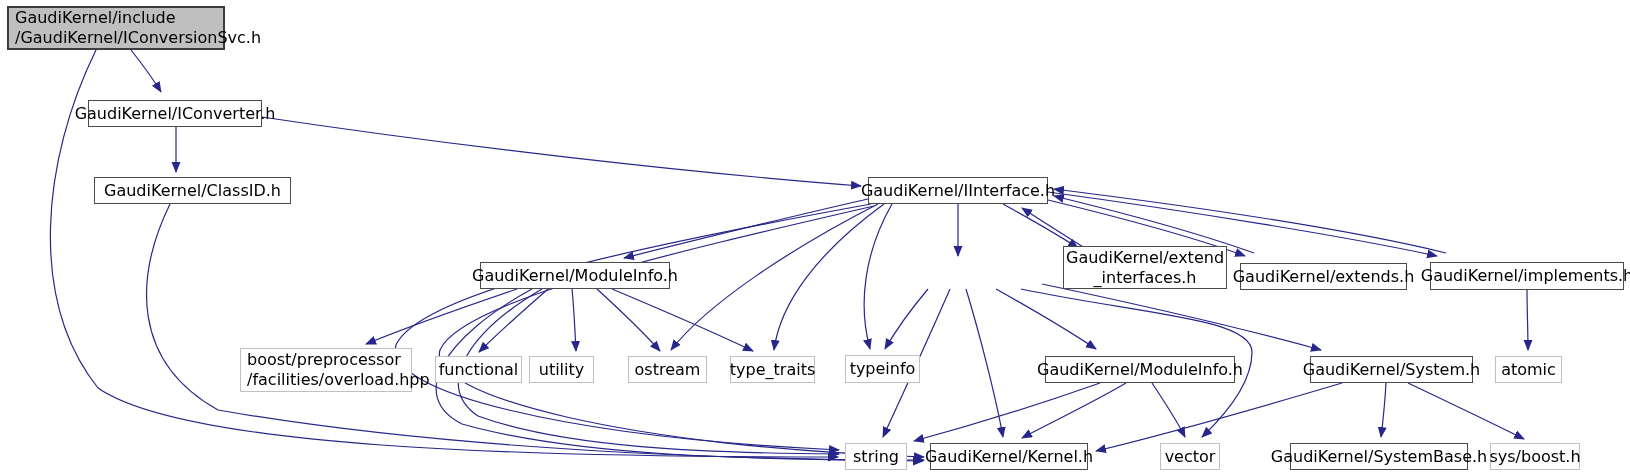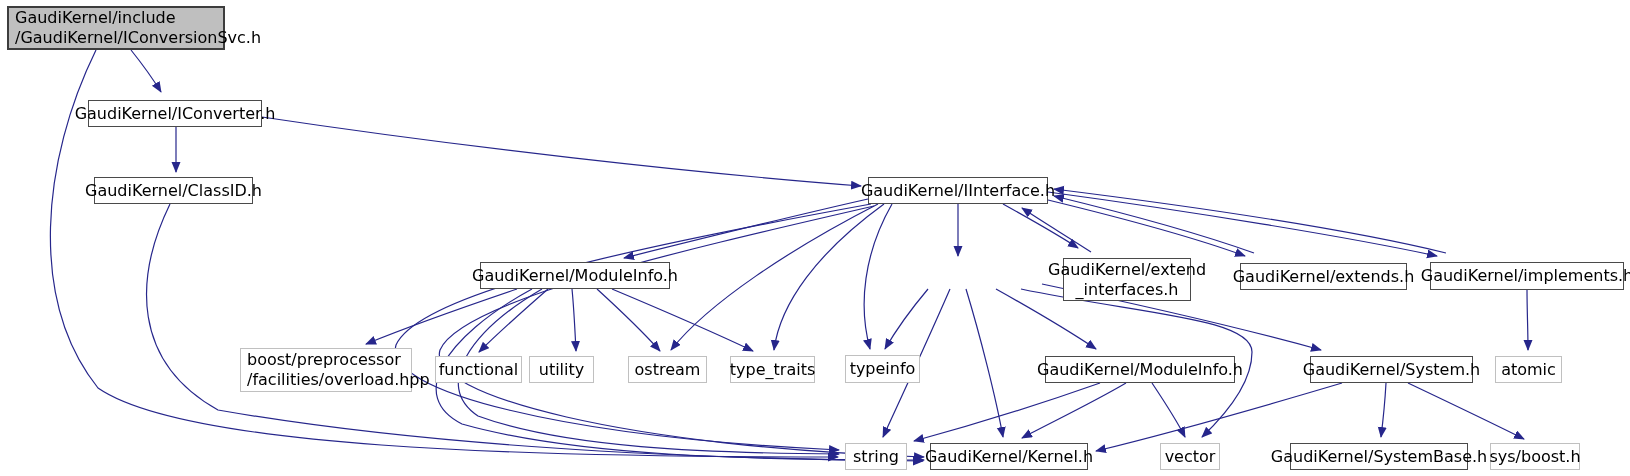--- a/index.html
+++ b/index.html
@@ -88,28 +88,28 @@
       <path d="M1408,383 C1448,402 1494,424 1524,439" marker-end="url(#arrow)"></path>
       <path d="M1527,290 C1527,309 1528,331 1528,350" marker-end="url(#arrow)"></path>
     </g>
   </svg>
 
   <div class="node root ml" style="left:7px;top:6px;width:218px;height:44px">GaudiKernel/include
 /GaudiKernel/IConversionSvc.h</div>
 
   <div class="node" style="left:88px;top:100px;width:174px;height:27px">GaudiKernel/IConverter.h</div>
 
-  <div class="node" style="left:94px;top:177px;width:159px;height:27px">GaudiKernel/ClassID.h</div>
+  <div class="node" style="left:94px;top:177px;width:197px;height:27px">GaudiKernel/ClassID.h</div>
 
   <div class="node" style="left:868px;top:177px;width:180px;height:27px">GaudiKernel/IInterface.h</div>
 
   <div class="node" style="left:480px;top:262px;width:190px;height:27px">GaudiKernel/ModuleInfo.h</div>
 
 
-  <div class="node" style="left:1063px;top:258px;width:128px;height:43px">GaudiKernel/extend
+  <div class="node" style="left:1063px;top:246px;width:164px;height:43px">GaudiKernel/extend
 _interfaces.h</div>
 
   <div class="node" style="left:1240px;top:263px;width:167px;height:27px">GaudiKernel/extends.h</div>
 
   <div class="node" style="left:1430px;top:262px;width:194px;height:28px">GaudiKernel/implements.h</div>
 
   <div class="node leaf ml" style="left:240px;top:348px;width:172px;height:44px">boost/preprocessor
 /facilities/overload.hpp</div>
 
   <div class="node leaf" style="left:435px;top:356px;width:87px;height:27px">functional</div>

